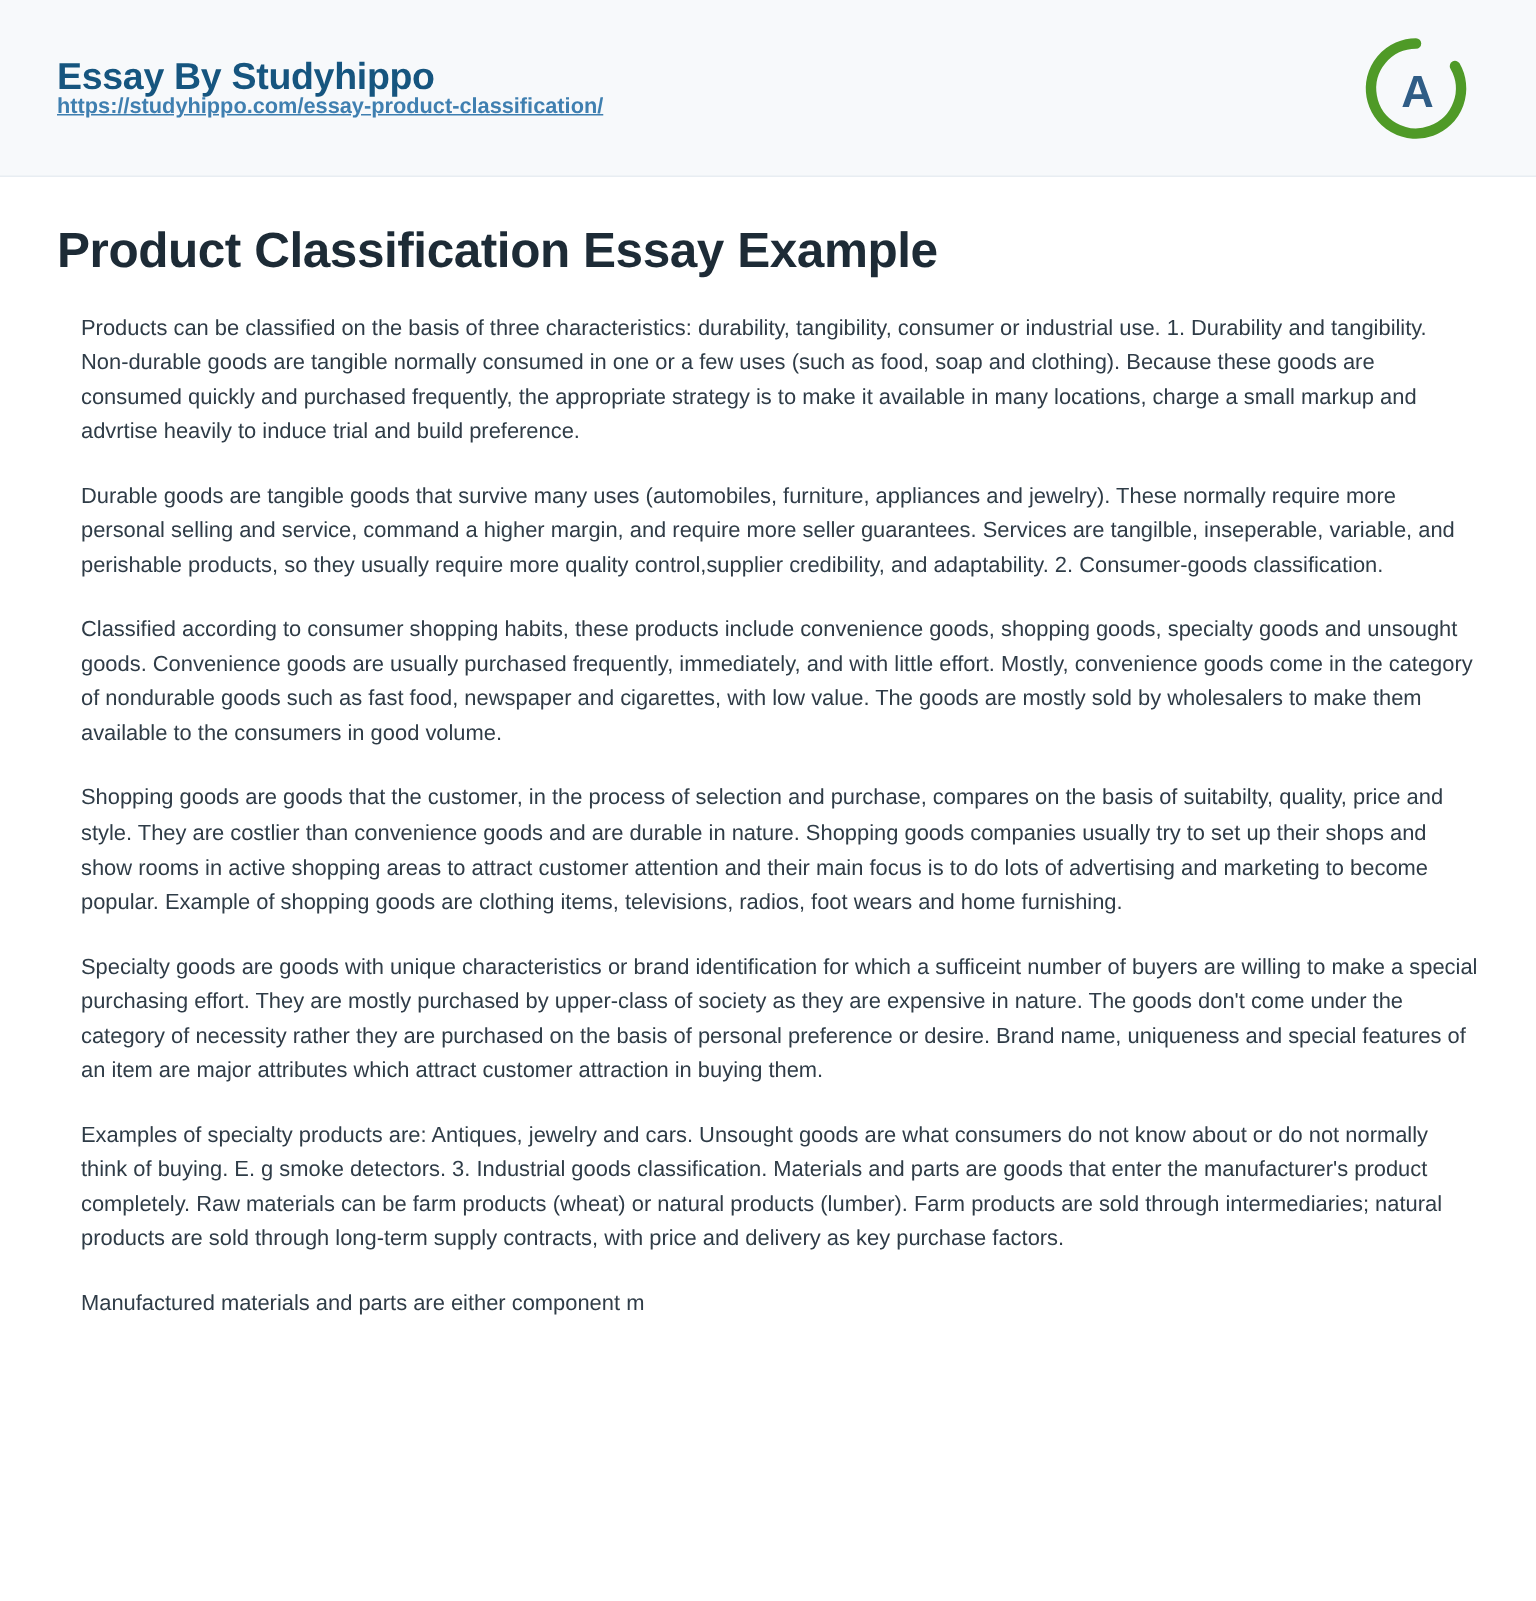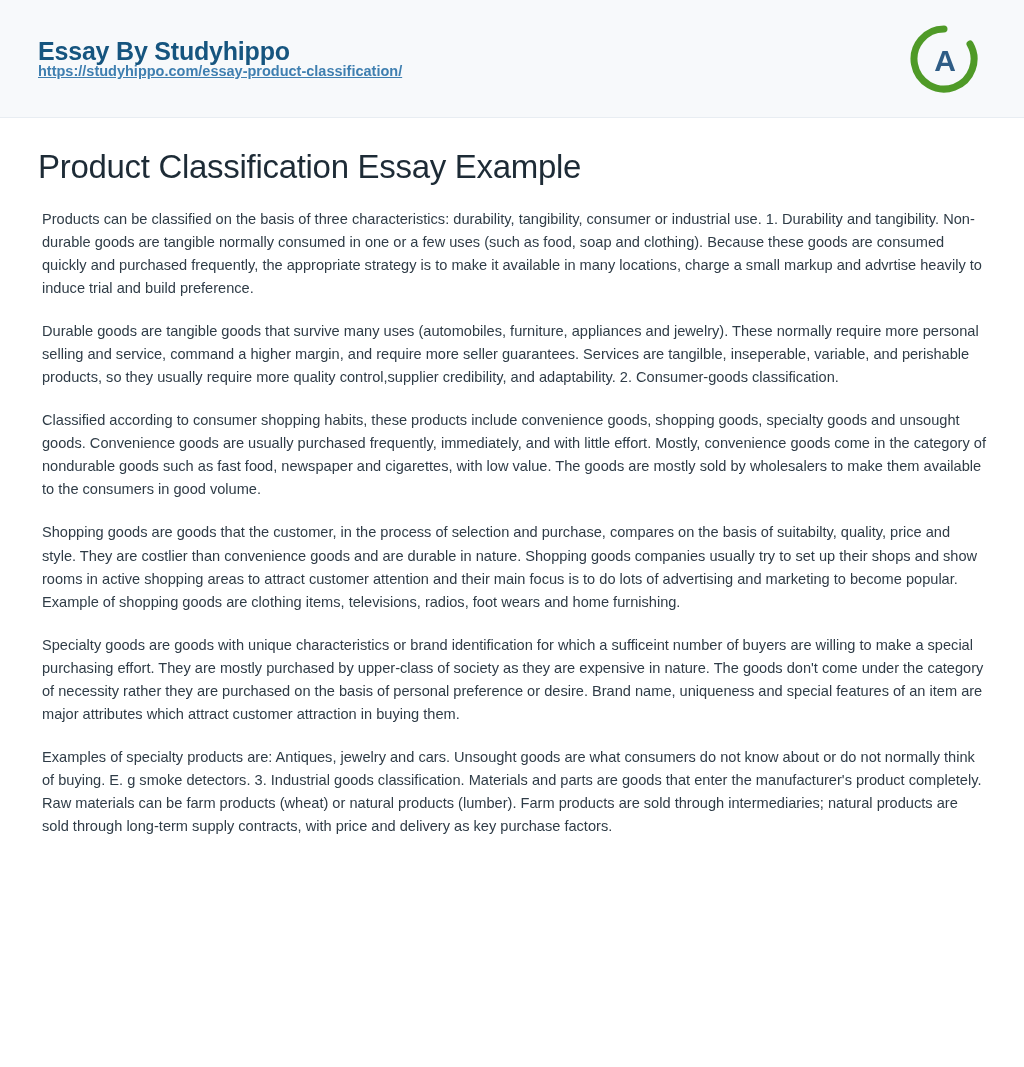--- a/index.html
+++ b/index.html
@@ -67,32 +67,32 @@
   .logo svg { display: block; }
 
   
   .article {
     padding: 30px 38px 0 38px;
     box-sizing: border-box;
   }
 
   .doc-title {
     font-size: 33px;
-    font-weight: normal;
+    font-weight: bold;
     color: #1d2b36;
     margin: 0 0 22px 0;
     letter-spacing: -0.3px;
     line-height: 1.15;
   }
 
   .para {
     font-size: 14.6px;
     line-height: 1.58;
     color: #2f3c47;
-    margin: 0 0 20px 4px;
+    margin: 0 0 20px 16px;
     text-align: left;
   }
   .para:last-child { margin-bottom: 0; }
 </style>
 </head>
 <body>
 
 <div class="page">
 
   <div class="header">
@@ -110,15 +110,16 @@
 
   <div class="article">
     <h1 class="doc-title">Product Classification Essay Example</h1>
 
     <p class="para">Products can be classified on the basis of three characteristics: durability, tangibility, consumer or industrial use. 1. Durability and tangibility. Non-durable goods are tangible normally consumed in one or a few uses (such as food, soap and clothing). Because these goods are consumed quickly and purchased frequently, the appropriate strategy is to make it available in many locations, charge a small markup and advrtise heavily to induce trial and build preference.</p>
     <p class="para">Durable goods are tangible goods that survive many uses (automobiles, furniture, appliances and jewelry). These normally require more personal selling and service, command a higher margin, and require more seller guarantees. Services are tangilble, inseperable, variable, and perishable products, so they usually require more quality control,supplier credibility, and adaptability. 2. Consumer-goods classification.</p>
     <p class="para">Classified according to consumer shopping habits, these products include convenience goods, shopping goods, specialty goods and unsought goods. Convenience goods are usually purchased frequently, immediately, and with little effort. Mostly, convenience goods come in the category of nondurable goods such as fast food, newspaper and cigarettes, with low value. The goods are mostly sold by wholesalers to make them available to the consumers in good volume.</p>
     <p class="para">Shopping goods are goods that the customer, in the process of selection and purchase, compares on the basis of suitabilty, quality, price and style. They are costlier than convenience goods and are durable in nature. Shopping goods companies usually try to set up their shops and show rooms in active shopping areas to attract customer attention and their main focus is to do lots of advertising and marketing to become popular. Example of shopping goods are clothing items, televisions, radios, foot wears and home furnishing.</p>
     <p class="para">Specialty goods are goods with unique characteristics or brand identification for which a sufficeint number of buyers are willing to make a special purchasing effort. They are mostly purchased by upper-class of society as they are expensive in nature. The goods don't come under the category of necessity rather they are purchased on the basis of personal preference or desire. Brand name, uniqueness and special features of an item are major attributes which attract customer attraction in buying them.</p>
     <p class="para">Examples of specialty products are: Antiques, jewelry and cars. Unsought goods are what consumers do not know about or do not normally think of buying. E. g smoke detectors. 3. Industrial goods classification. Materials and parts are goods that enter the manufacturer's product completely. Raw materials can be farm products (wheat) or natural products (lumber). Farm products are sold through intermediaries; natural products are sold through long-term supply contracts, with price and delivery as key purchase factors.</p>
+    <p class="para">Manufactured materials and parts are either component m</p>
   </div>
 
 </div>
 
 </body></html>

